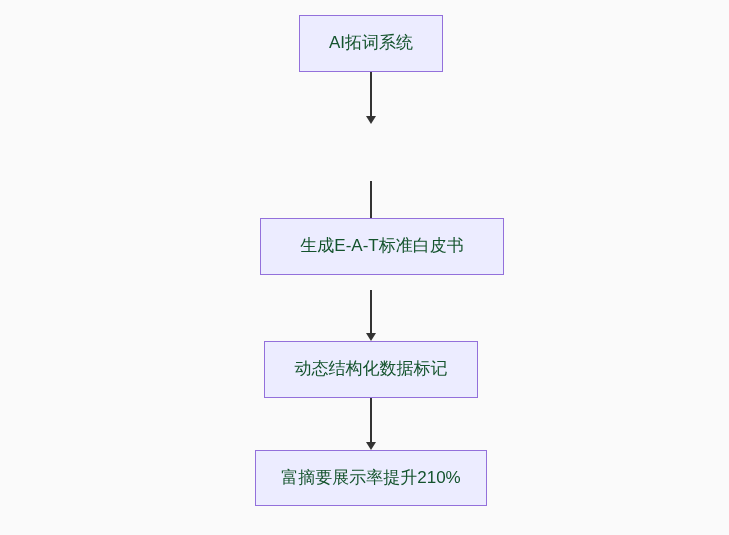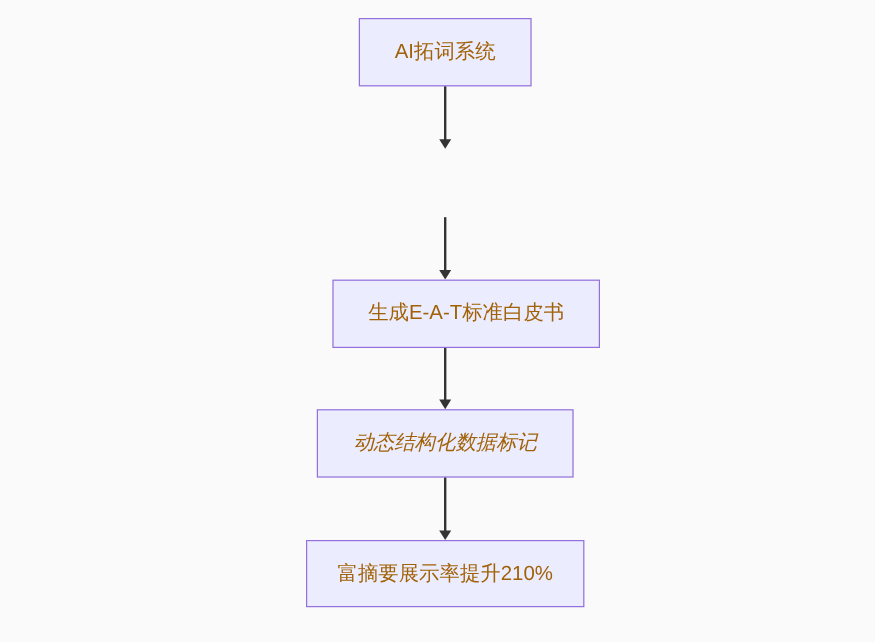--- a/index.html
+++ b/index.html
@@ -17,34 +17,34 @@
     position: relative;
     width: 729px;
     height: 535px;
     background: #fafafa;
   }
   .node {
     position: absolute;
     box-sizing: border-box;
     background: #ececff;
     border: 1px solid #9370db;
-    color: #a16207;
+    color: #14532d;
     display: flex;
     align-items: center;
     justify-content: center;
     font-size: 17px;
     line-height: 1.2;
     white-space: nowrap;
     text-align: center;
   }
   
   .n1 { left: 299px; top: 15px;  width: 144px; height: 57px; }
   .n2 { left: 279px; top: 124px; width: 184px; height: 57px; }
-  .n3 { left: 260px; top: 233px; width: 223px; height: 57px; margin-left: 17px; }
-  .n4 { left: 264px; top: 341px; width: 214px; height: 57px; font-style: italic; }
+  .n3 { left: 260px; top: 218px; width: 244px; height: 57px; }
+  .n4 { left: 264px; top: 341px; width: 214px; height: 57px; }
   .n5 { left: 255px; top: 450px; width: 232px; height: 56px; }
 
   .edge {
     position: absolute;
     left: 366px;           
     width: 10px;
   }
   .e1 { top: 72px;  height: 52px; }
   .e2 { top: 181px; height: 52px; }
   .e3 { top: 290px; height: 51px; }

